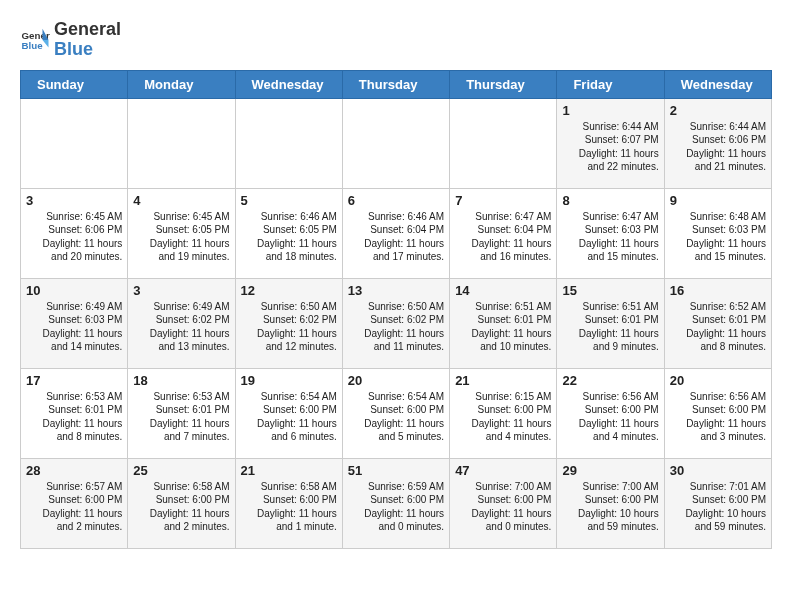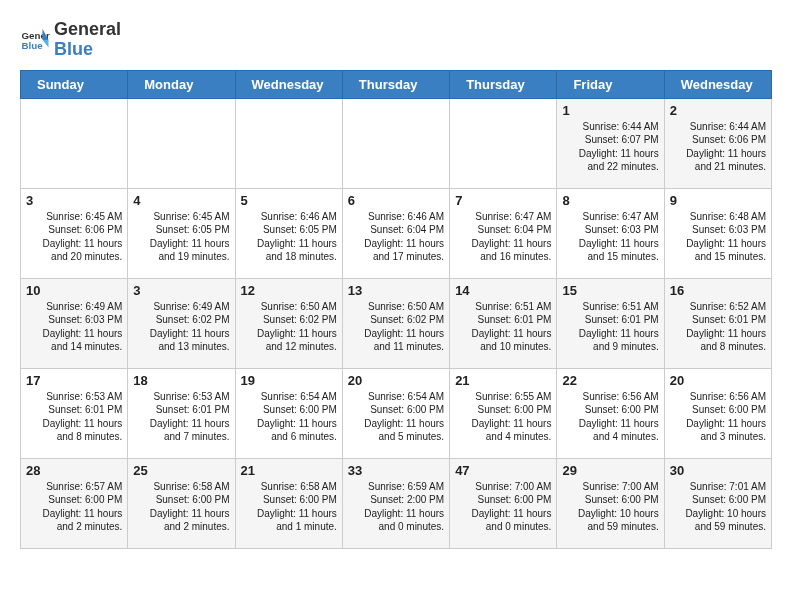--- a/index.html
+++ b/index.html
@@ -268,21 +268,21 @@
         </td>
         <td>
           <span class="day-num">20</span>
           <div class="day-info" style="white-space: pre-line;">Sunrise: 6:54 AM
 Sunset: 6:00 PM
 Daylight: 11 hours
 and 5 minutes.</div>
         </td>
         <td>
           <span class="day-num">21</span>
-          <div class="day-info" style="white-space: pre-line;">Sunrise: 6:55 AM
+          <div class="day-info" style="white-space: pre-line;">Sunrise: 6:15 AM
 Sunset: 6:00 PM
 Daylight: 11 hours
 and 4 minutes.</div>
         </td>
         <td>
           <span class="day-num">22</span>
           <div class="day-info" style="white-space: pre-line;">Sunrise: 6:56 AM
 Sunset: 6:00 PM
 Daylight: 11 hours
 and 4 minutes.</div>
@@ -311,23 +311,23 @@
 and 2 minutes.</div>
         </td>
         <td>
           <span class="day-num">21</span>
           <div class="day-info" style="white-space: pre-line;">Sunrise: 6:58 AM
 Sunset: 6:00 PM
 Daylight: 11 hours
 and 1 minute.</div>
         </td>
         <td>
-          <span class="day-num">33</span>
+          <span class="day-num">51</span>
           <div class="day-info" style="white-space: pre-line;">Sunrise: 6:59 AM
-Sunset: 2:00 PM
+Sunset: 6:00 PM
 Daylight: 11 hours
 and 0 minutes.</div>
         </td>
         <td>
           <span class="day-num">47</span>
           <div class="day-info" style="white-space: pre-line;">Sunrise: 7:00 AM
 Sunset: 6:00 PM
 Daylight: 11 hours
 and 0 minutes.</div>
         </td>

